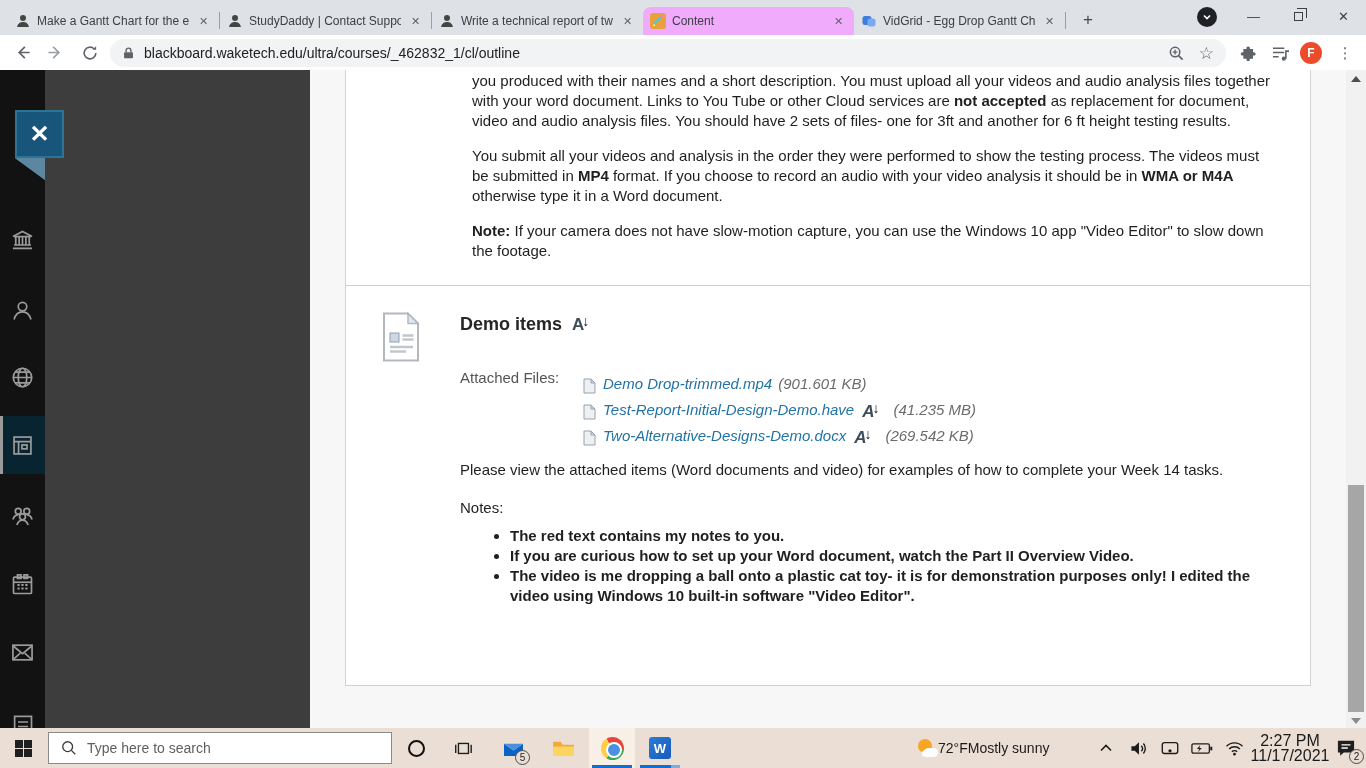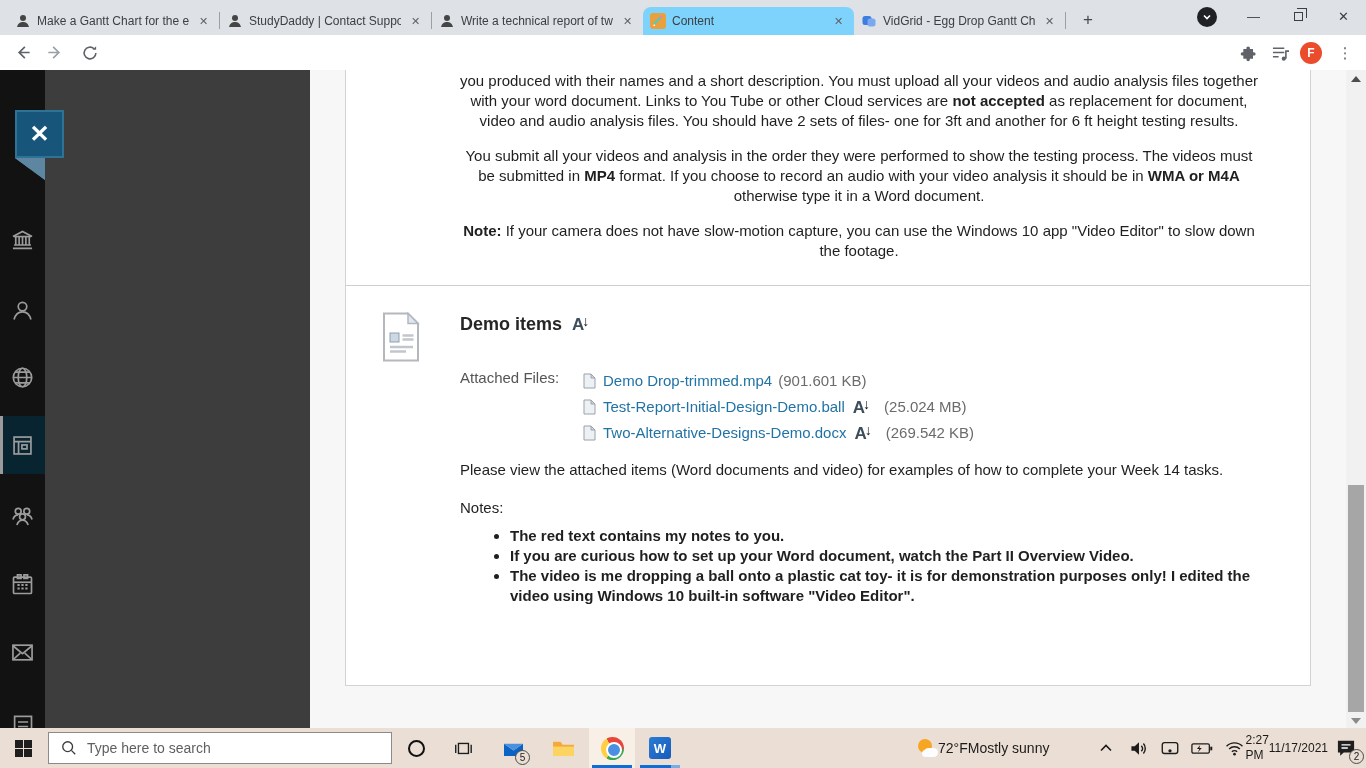--- a/index.html
+++ b/index.html
@@ -3,21 +3,21 @@
 <meta charset="utf-8">
 <style>
   * { margin:0; padding:0; box-sizing:border-box; }
   html,body { width:1366px; height:768px; }
   body { font-family:"Liberation Sans", sans-serif; }
   #screen { position:relative; width:1366px; height:768px; overflow:hidden; background:#fff; }
 
   
   .tabbar { position:absolute; top:0; left:0; width:100%; height:35px; background:#dee1e6; display:flex; align-items:flex-end; padding-left:8px; }
   .tab { width:211px; height:28px; display:flex; align-items:center; padding:0 7px; flex:none; cursor:default; }
-  .tab.active { background:#7dd3fc; border-radius:8px 8px 0 0; }
+  .tab.active { background:#f0abfc; border-radius:8px 8px 0 0; }
   .tab-title { flex:1; font-size:12px; color:#3c4043; white-space:nowrap; overflow:hidden; margin:0 6px; }
   .tab-close { width:17px; height:17px; flex:none; text-align:center; line-height:16px; font-size:11px; color:#5f6368; border-radius:50%; }
   .tab-sep { width:1px; height:17px; background:#9ba0a6; margin-bottom:6px; flex:none; }
   .fav { width:16px; height:16px; flex:none; position:relative; }
   .fav svg { display:block; }
   .fav-content { background:#e8a13c; border-radius:3px; }
   .newtab { width:28px; height:28px; margin-left:8px; font-size:17px; color:#45494d; text-align:center; line-height:26px; flex:none; }
   .media-btn { position:absolute; top:7px; left:1197px; width:20px; height:20px; border-radius:50%; background:#202124; display:flex; align-items:center; justify-content:center; }
   .win-btn { position:absolute; top:0; height:32px; width:45px; display:flex; align-items:center; justify-content:center; color:#3c4043; }
   .win-min { left:1231px; font-size:13px; }
@@ -44,33 +44,33 @@
   .bb-item svg { stroke:#9c9c9c; fill:none; stroke-width:1.5; }
   .bb-item.active { height:58px; background:#072430; }
   .bb-item.active::before { content:""; position:absolute; left:0; top:0; width:3px; height:100%; background:#9a9a9a; }
   .bb-panel { position:absolute; left:45px; top:0; width:265px; height:100%; background:#3d3d3d; }
   .close-panel { position:absolute; left:15px; top:40px; width:49px; height:48px; background:#17567a; border:2px solid #2d7396; color:#fff; font-size:24px; font-weight:bold; display:flex; align-items:center; justify-content:center; z-index:5; }
   .close-ribbon { position:absolute; left:15px; top:88px; width:30px; height:22px; background:#5d87a1; clip-path:polygon(0 0,100% 0,100% 100%); z-index:4; }
 
   
   .card { position:absolute; left:345px; top:0; width:966px; height:616px; background:#fff; border:1px solid #d2d2d2; border-top:none; font-size:15px; line-height:20px; color:#1f1f1f; }
   .s1 { padding:1px 57px 0 114px; }
-  .s1 p { margin:0 0 15px; width:798px;text-align:center; }
+  .s1 p { margin:0 12px 15px; width:798px; }
   .s1 p:last-child { margin-bottom:24px; }
   .divider { border-top:1px solid #cfcfcf; }
   .s2 { position:relative; padding:26px 57px 0 114px; }
   .doc-icon { position:absolute; left:35px; top:26px; }
   .demo-title { font-size:18px; color:#262626; font-weight:bold; display:flex; align-items:center; gap:10px; line-height:24px; }
   .ally { display:inline-flex; align-items:flex-start; line-height:1; position:relative; }
   .ally-a { font-weight:bold; font-size:17px; color:#3d4d59; }
   .ally-arrow { font-weight:bold; font-size:14px; color:#111; margin-left:-2px; margin-top:-2px; }
   .attached { display:flex; margin-top:32px; }
   .attached-label { width:123px; flex:none; color:#555; }
   .file-list { flex:1; }
-  .file-row { display:flex; align-items:center; height:26px; }
+  .file-row { display:flex; align-items:flex-end; height:26px;font-style:italic; }
   .file-ic { margin-right:7px; display:flex; }
   .file-link { color:#2273a5; text-decoration:none; }
   .file-row .ally { margin:0 8px; }
   .file-size { color:#6b6b6b; margin-left:6px; }
   .view-note { margin-top:14px; width:800px; }
   .notes-label { margin-top:18px; }
   .note-list { margin:8px 0 0; padding-left:50px;font-weight:bold; }
   .note-list li { width:760px; }
 
   
@@ -105,21 +105,21 @@
   .weather { left:912px; width:190px; gap:0; font-size:14px; color:#1b1b1b; justify-content:flex-start; padding-left:6px; }
   .weather-ic { position:relative; width:20px; height:20px; }
   .weather-sun { position:absolute; left:0; top:1px; width:14px; height:14px; border-radius:50%; background:#f6a623; }
   .weather-cloud { position:absolute; right:0; bottom:1px; width:14px; height:9px; border-radius:7px; background:#fdfdfd; box-shadow:-3px 1px 0 -1px #fdfdfd; }
   .tray-ic { width:32px; }
   .chev { left:1090px; }
   .vol { left:1122px; }
   .cast { left:1154px; }
   .batt { left:1186px; }
   .wifi { left:1218px; }
-  .clock { left:1252px; width:76px; flex-direction:row; font-size:12px; line-height:15px; color:#1a1a1a;justify-content:flex-end; }
+  .clock { left:1252px; width:76px; flex-direction:column; font-size:16px; line-height:15px; color:#1a1a1a; }
   .notif { left:1326px; width:40px; position:absolute; }
   .notif-badge { right:2px; bottom:4px; width:15px; height:15px; }
 </style>
 </head>
 <body>
 
 <div id="screen">
 
   <div class="tabbar">
     <div class="tab">
@@ -199,20 +199,35 @@
     <div class="nav-ic" style="left:45px">
       <svg width="19" height="19" viewBox="0 0 20 20">
           <path d="M7.5 4l6 6-6 6M13.5 10h-11" stroke="#9aa0a6" stroke-width="1.8" fill="none"></path>
         </svg>
     </div>
     <div class="nav-ic" style="left:79px">
       <svg width="18" height="18" viewBox="0 0 20 20">
           <path d="M16.5 10a6.5 6.5 0 11-2-4.7" stroke="#5f6368" stroke-width="1.8" fill="none"></path>
           <path d="M16.8 2.5v4h-4z" fill="#5f6368"></path>
         </svg>
+    </div>
+    <div class="omnibox">
+      <svg width="13" height="16" viewBox="0 0 16 16">
+          <rect x="2.5" y="7" width="11" height="7.5" rx="1" fill="#5f6368"></rect>
+          <path d="M5 7V5a3 3 0 016 0v2" stroke="#5f6368" stroke-width="1.7" fill="none"></path>
+        </svg>
+      <span class="url-text">blackboard.waketech.edu/ultra/courses/_462832_1/cl/outline</span>
+      <span class="omni-ic">
+        <svg width="17" height="17" viewBox="0 0 18 18">
+            <circle cx="7.5" cy="7.5" r="5" stroke="#5f6368" stroke-width="1.6" fill="none"></circle>
+            <path d="M11.2 11.2 15.5 15.5" stroke="#5f6368" stroke-width="1.8"></path>
+            <path d="M5 7.5h5M7.5 5v5" stroke="#5f6368" stroke-width="1.4"></path>
+          </svg>
+      </span>
+      <span class="omni-ic star">☆</span>
     </div>
     <div class="tb-right" style="left:1237px">
       <svg width="19" height="19" viewBox="0 0 20 20">
           <path d="M8.5 2.5c-1 0-1.8.8-1.8 1.8 0 .3.1.6.2.9H3.5v3.6c-.3-.1-.6-.2-.9-.2-1 0-1.8.8-1.8 1.8s.8 1.8 1.8 1.8c.3 0 .6-.1.9-.2v3.5H7c-.1.3-.2.6-.2.9 0 1 .8 1.8 1.8 1.8s1.8-.8 1.8-1.8c0-.3-.1-.6-.2-.9h3.5V12c.3.1.6.2.9.2 1 0 1.8-.8 1.8-1.8s-.8-1.8-1.8-1.8c-.3 0-.6.1-.9.2V5.2h-3.4c.1-.3.2-.6.2-.9 0-1-.9-1.8-2-1.8z" fill="#5f6368"></path>
         </svg>
     </div>
     <div class="tb-right" style="left:1268px">
       <svg width="19" height="17" viewBox="0 0 20 18">
           <path d="M2 3.5h12M2 8h12M2 12.5h6" stroke="#5f6368" stroke-width="1.7"></path>
           <circle cx="13.5" cy="14.5" r="2.2" fill="#5f6368"></circle>
@@ -328,26 +343,26 @@
               <a class="file-link" href="#">Demo Drop-trimmed.mp4</a>
               <span class="file-size">(901.601 KB)</span>
             </div>
             <div class="file-row">
               <span class="file-ic">
                   <svg width="13" height="16" viewBox="0 0 13 16">
                     <path d="M1 1h7l4 4v10H1z" fill="#eef1f4" stroke="#9aa2ab"></path>
                     <path d="M8 1l4 4H8z" fill="#cfd6dd" stroke="#9aa2ab"></path>
                   </svg>
                 </span>
-              <a class="file-link" href="#">Test-Report-Initial-Design-Demo.ball</a>
+              <a class="file-link" href="#">Test-Report-Initial-Design-Demo.have</a>
               <span class="ally">
                   <span class="ally-a">A</span>
                   <span class="ally-arrow">↓</span>
                 </span>
-              <span class="file-size">(25.024 MB)</span>
+              <span class="file-size">(41.235 MB)</span>
             </div>
             <div class="file-row">
               <span class="file-ic">
                   <svg width="13" height="16" viewBox="0 0 13 16">
                     <path d="M1 1h7l4 4v10H1z" fill="#eef1f4" stroke="#9aa2ab"></path>
                     <path d="M8 1l4 4H8z" fill="#cfd6dd" stroke="#9aa2ab"></path>
                   </svg>
                 </span>
               <a class="file-link" href="#">Two-Alternative-Designs-Demo.docx</a>
               <span class="ally">

